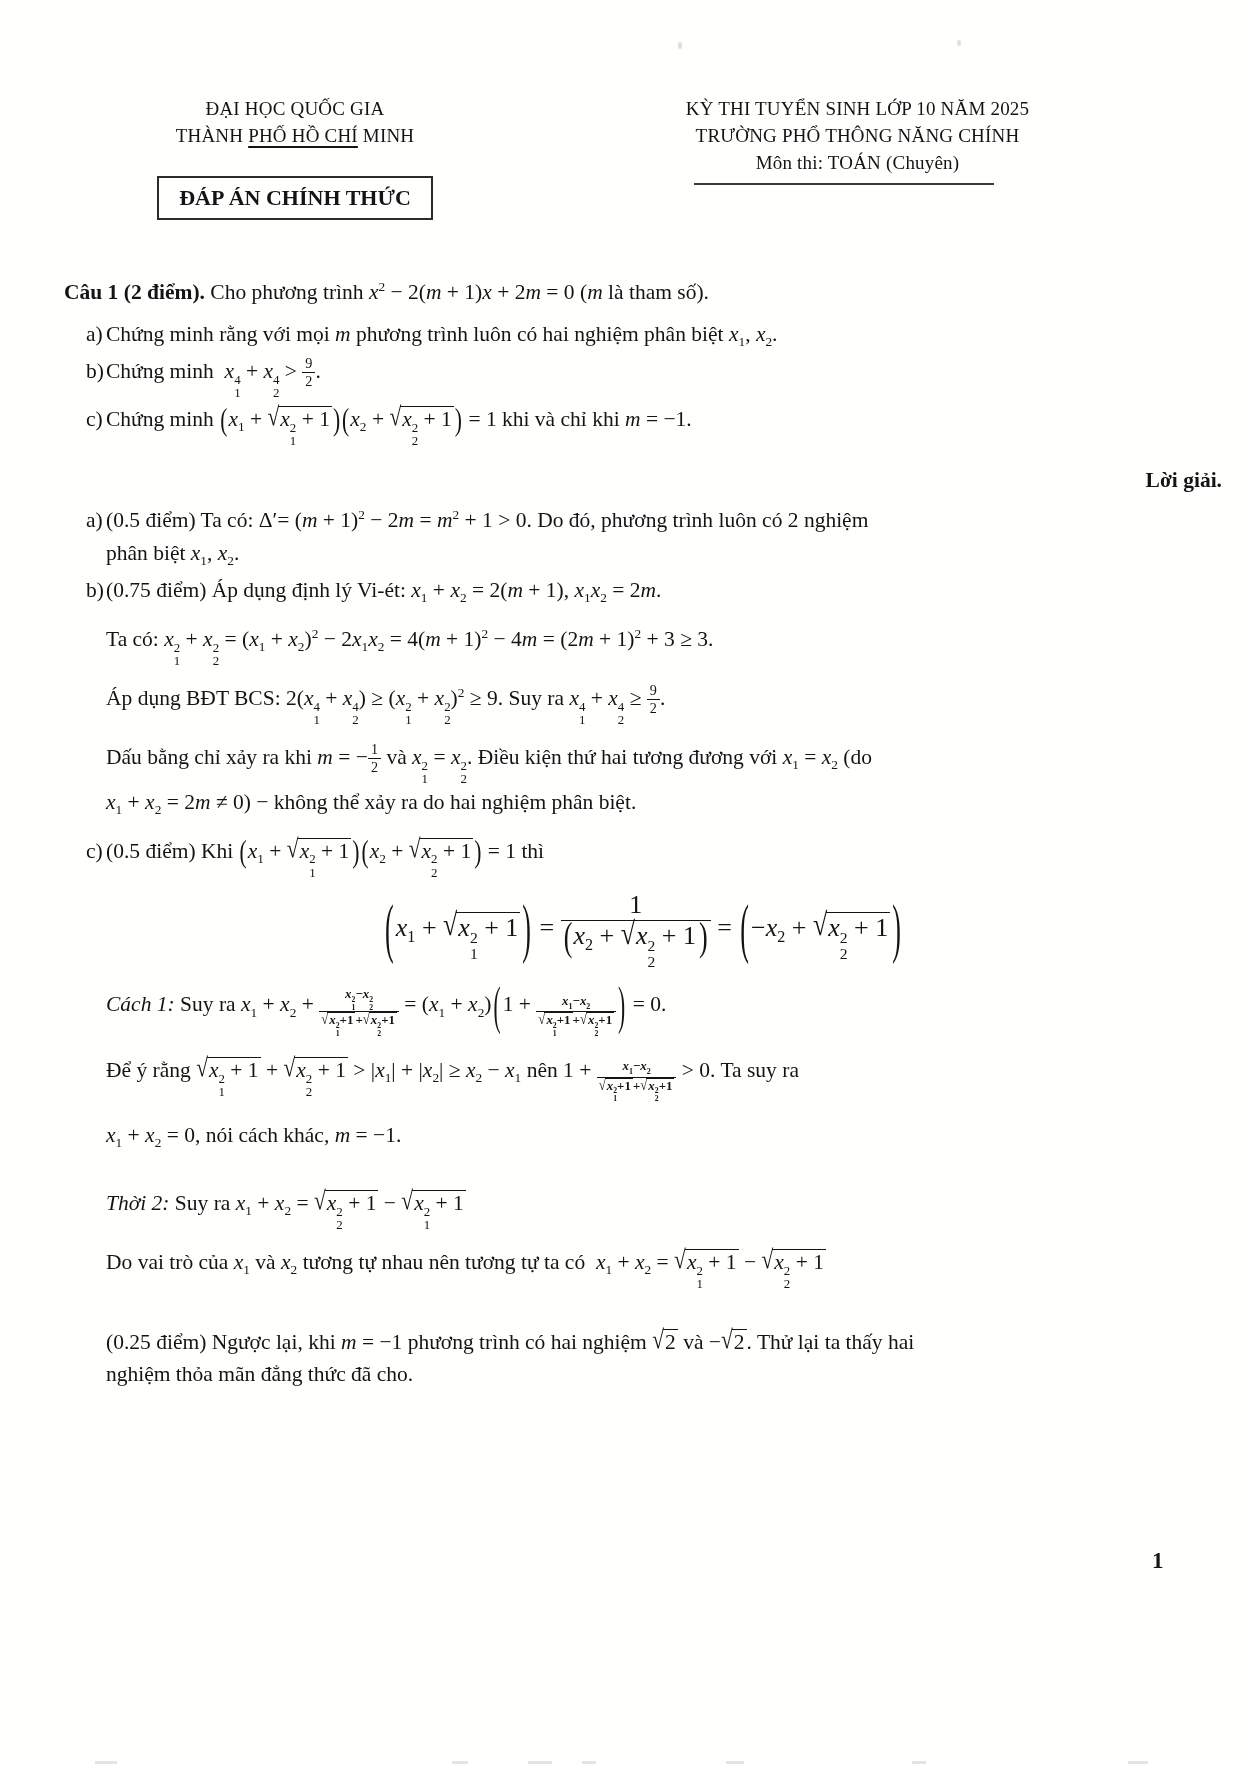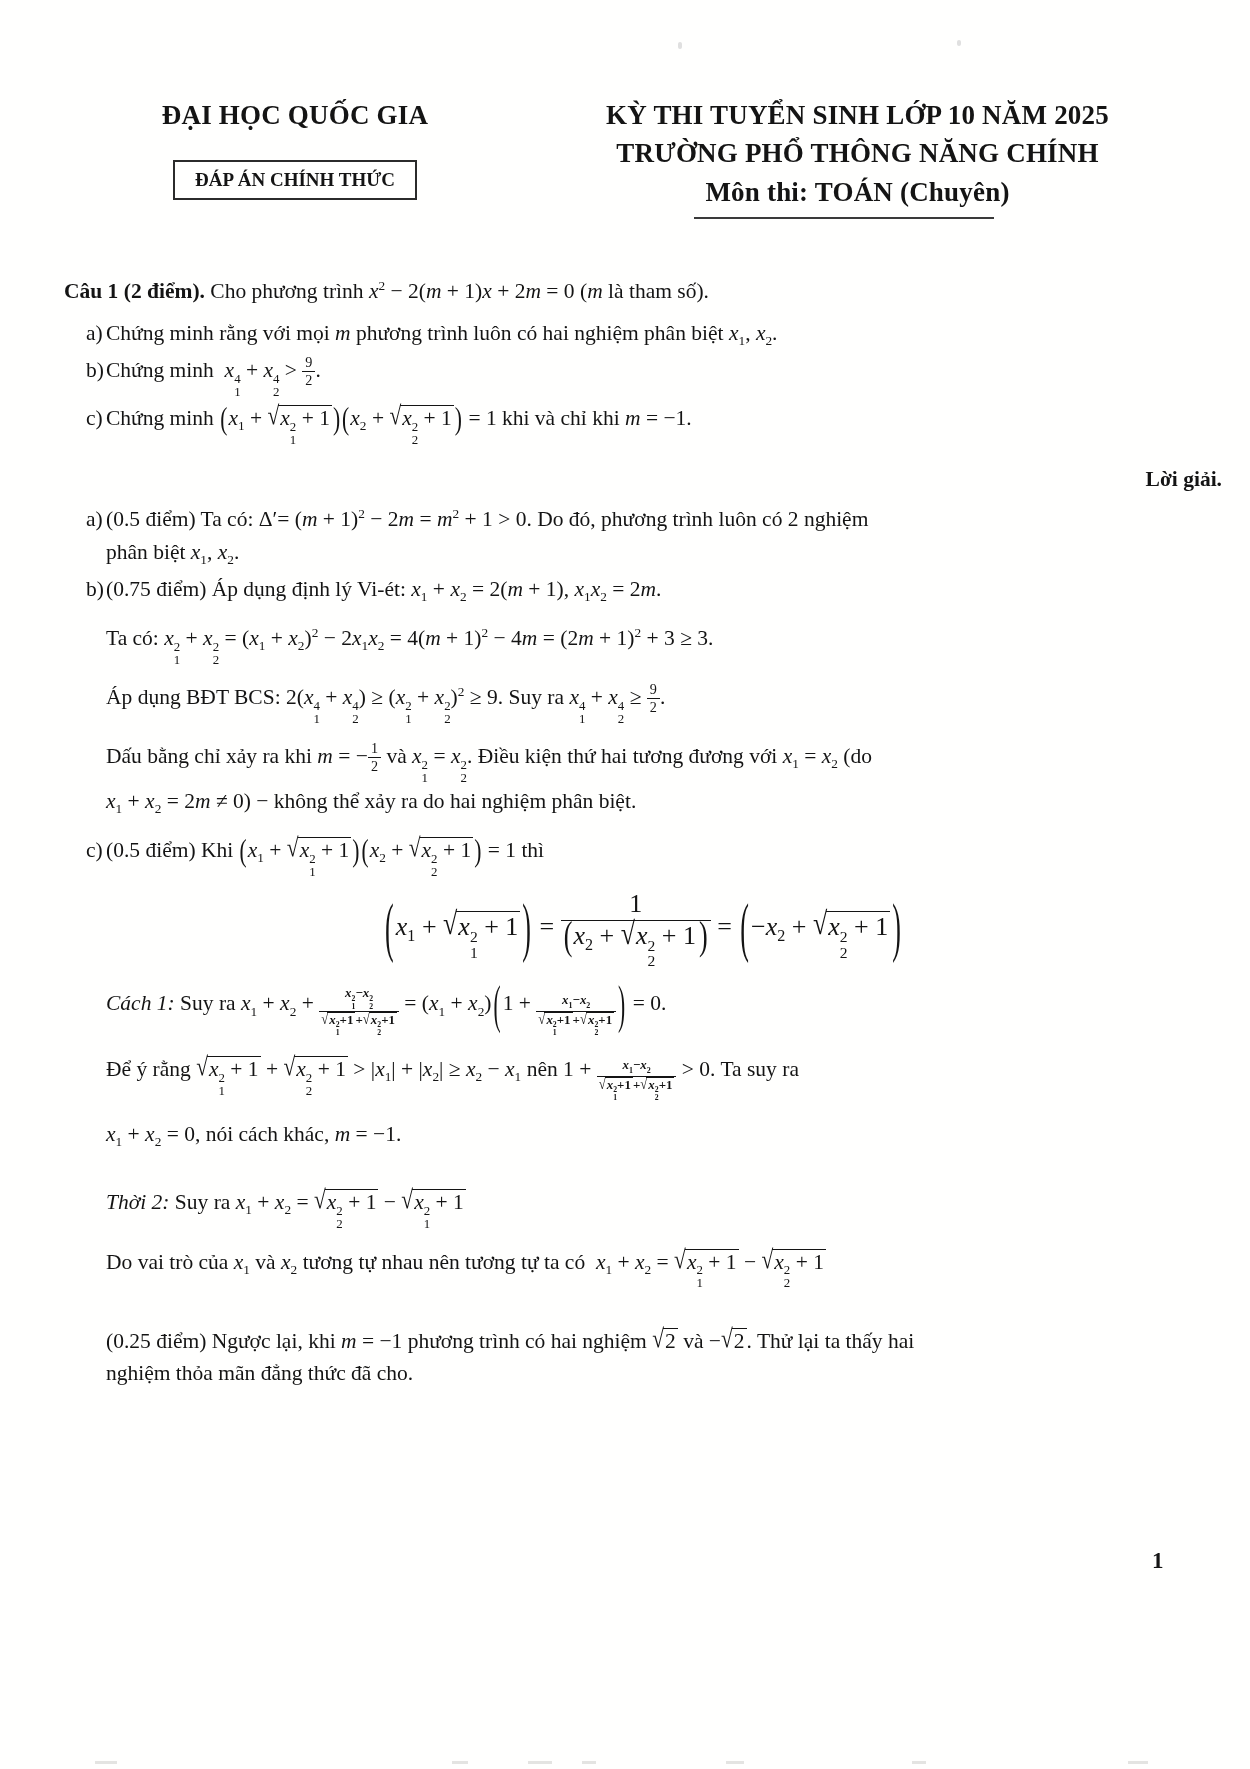--- a/index.html
+++ b/index.html
@@ -2,24 +2,24 @@
 <html><head>
 <meta charset="utf-8">
 <style>
   html,body{margin:0;padding:0;background:#f6f6f5;}
   .page{position:relative;width:1250px;height:1769px;background:#fffffe;color:#141414;
         font-family:"Liberation Serif","DejaVu Serif",serif;overflow:hidden;}
   
   .header{display:flex;padding:96px 55px 0 70px;}
   .h-left{width:40%;text-align:center;}
   .h-right{width:60%;text-align:center;}
-  .hb{font-weight:bold;font-size:27px;line-height:1.42;letter-spacing:.2px;}
+  .hb{font-weight:normal;font-size:19px;line-height:1.42;letter-spacing:.2px;}
   .u{text-decoration:underline;text-underline-offset:4px;text-decoration-thickness:1.8px;}
   .box{display:inline-block;border:2px solid #2b2b2b;padding:7px 20px;font-weight:bold;
-       font-size:19px;margin-top:26px;}
+       font-size:22px;margin-top:26px;}
   .it{font-style:italic;font-size:21px;margin-top:3px;}
   .rule{width:300px;border-top:2.2px solid #3a3a3a;margin:6px auto 0;transform:translateX(-14px);}
   
   .content{padding:56px 28px 0 64px;font-size:21.5px;line-height:1.52;}
   .blk{margin:14px 0;}
   .title{margin:0 0 9px;}
   .bold{font-weight:bold;text-align:right;}
   .ind{padding-left:42px;}
   .item{position:relative;padding-left:42px;margin:3px 0;}
   .marker{position:absolute;left:22px;top:0;}
@@ -51,20 +51,21 @@
   .dash{position:absolute;top:1761px;height:3px;background:#e4e4e2;}
 </style>
 </head>
 <body>
 
 <div class="page">
 
   <div class="header">
     <div class="h-left">
       <div class="hb">ĐẠI HỌC QUỐC GIA</div>
+      <div class="hb">THÀNH <span class="u">PHỐ HỒ CHÍ</span> MINH</div>
       <div><span class="box">ĐÁP ÁN CHÍNH THỨC</span></div>
     </div>
     <div class="h-right">
       <div class="hb">KỲ THI TUYỂN SINH LỚP 10 NĂM 2025</div>
       <div class="hb">TRƯỜNG PHỔ THÔNG NĂNG CHÍNH</div>
       <div class="hb">Môn thi: TOÁN (Chuyên)</div>
       <div class="rule"></div>
     </div>
   </div>
 

